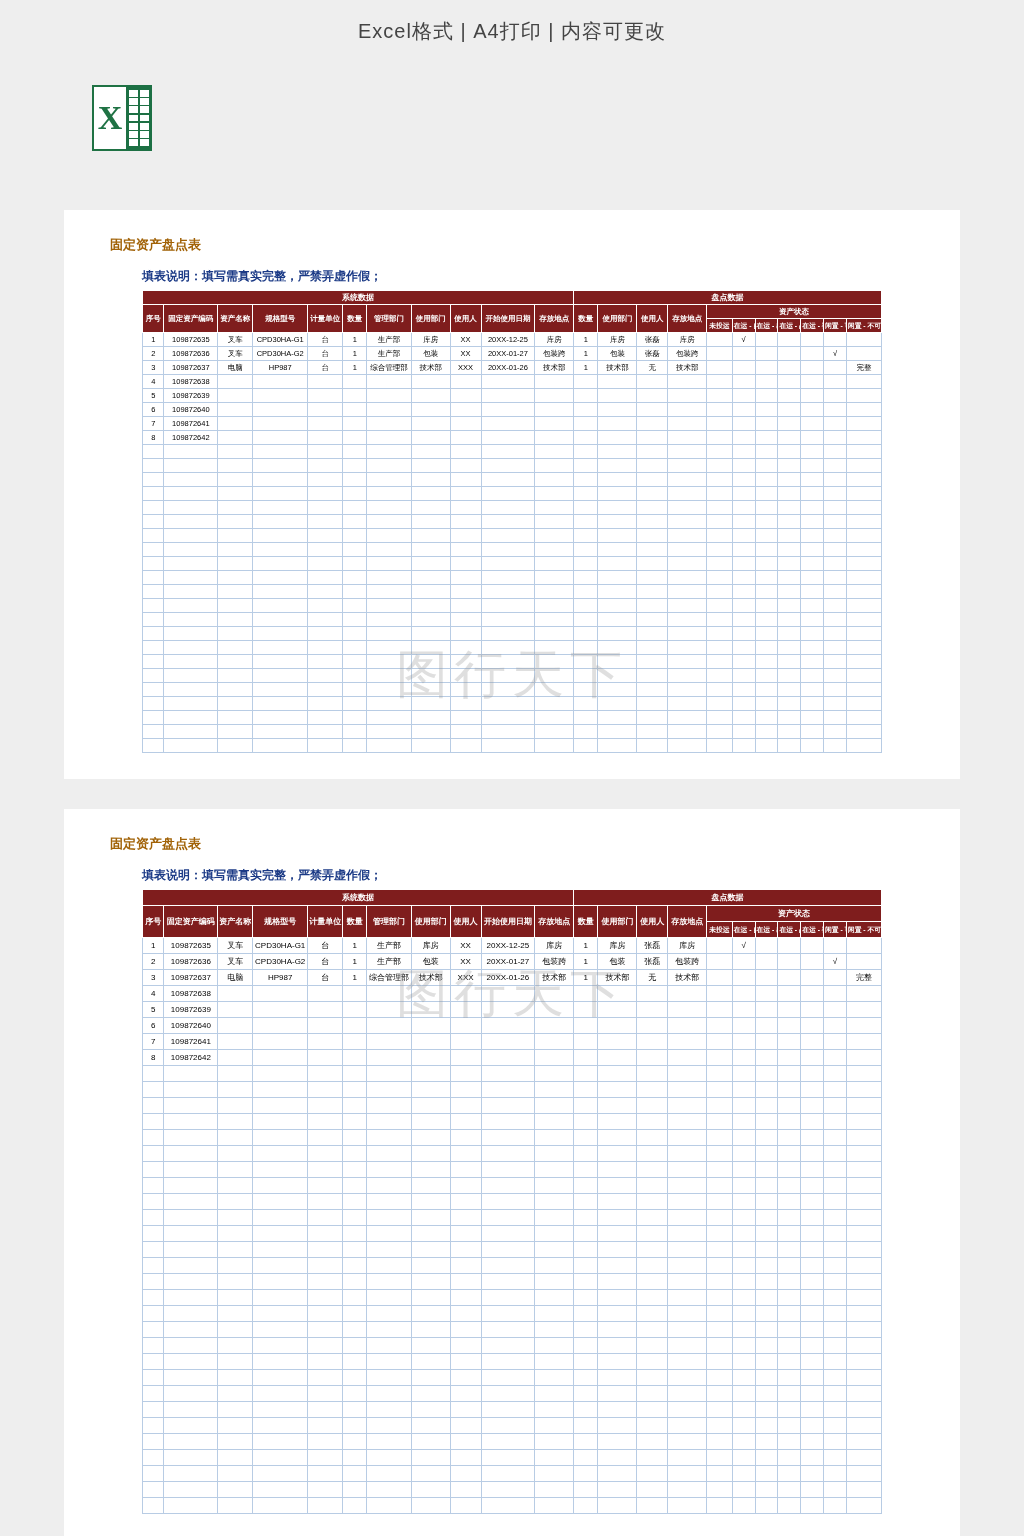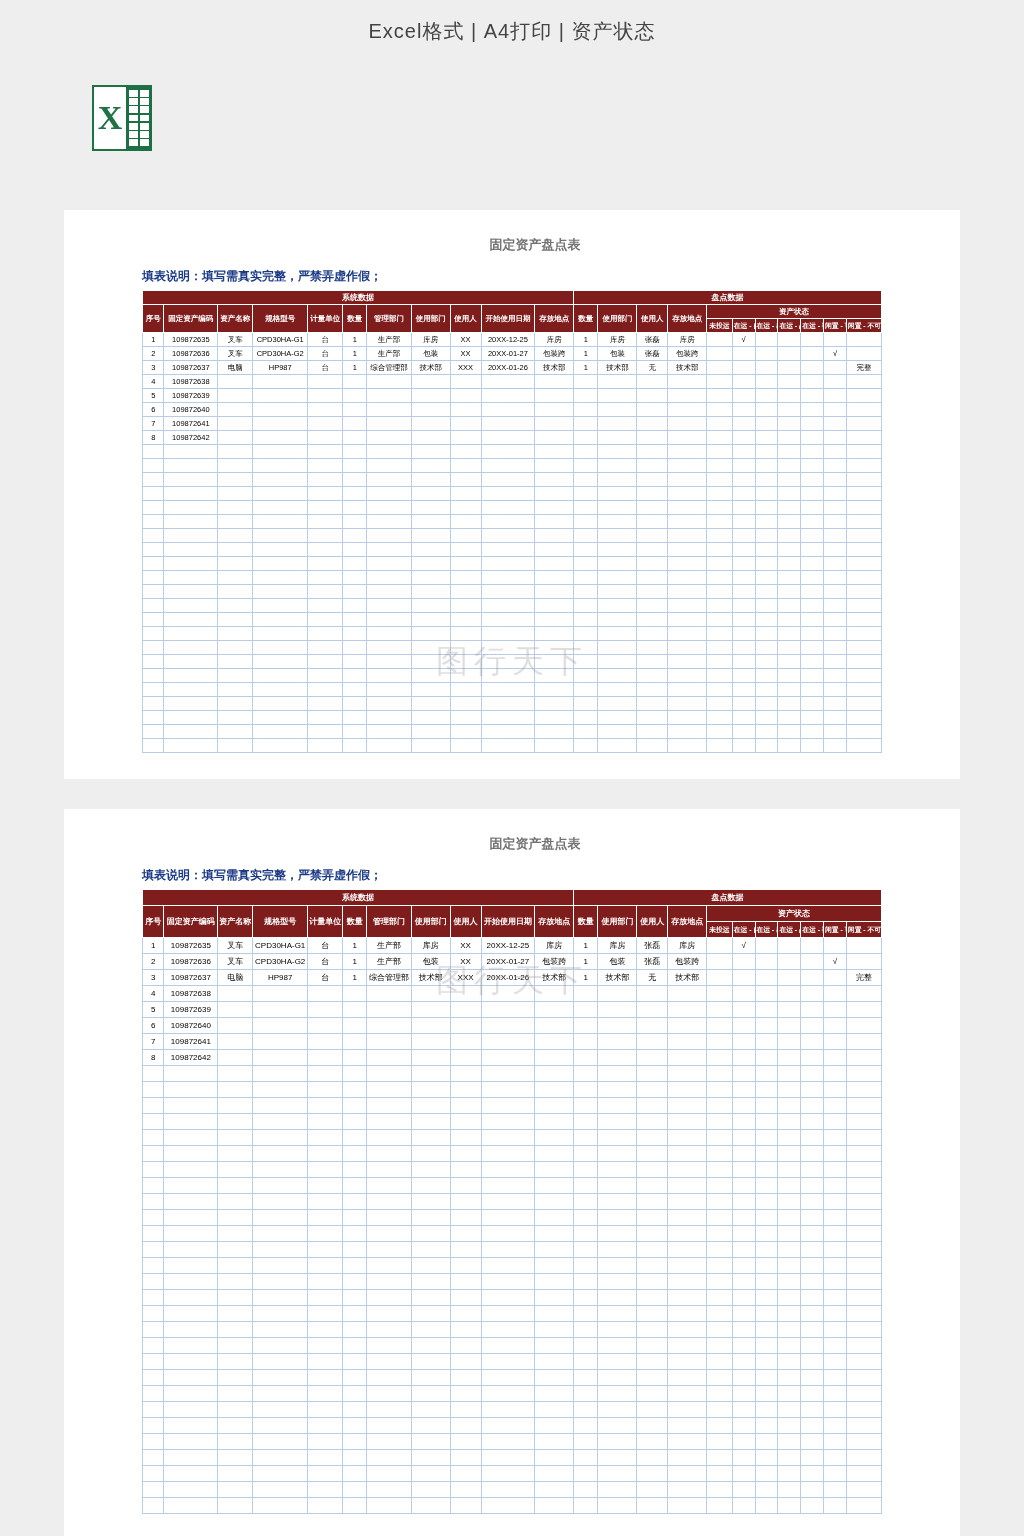--- a/index.html
+++ b/index.html
@@ -83,24 +83,23 @@
   
   .sheet {
     position: relative;
     width: 896px;
     margin: 0 auto 30px auto;
     background: #ffffff;
     padding: 26px 0 26px 0;
     box-sizing: border-box;
   }
   .sheet-title {
-    text-align: center;
     font-size: 13px;
     font-weight: bold;
-    color: #737373;
+    color: #a16207;
     margin-bottom: 14px;
     padding-left: 46px;
   }
   .sheet-note {
     font-size: 12px;
     color: #1b3a86;
     font-weight: bold;
     margin: 0 0 5px 78px;
   }
   .table-wrap {
@@ -151,21 +150,21 @@
   .sheet.second table.inv { font-size: 8px; }
   .sheet.second table.inv td, .sheet.second table.inv th { height: 15px; }
   .sheet.second .col-head th { height: 28px; }
 
   
   .watermark {
     position: absolute;
     left: 50%;
     top: 430px;
     transform: translateX(-50%);
-    font-size: 32px;
+    font-size: 52px;
     color: rgba(150,150,150,0.30);
     font-family: Liberation Sans, sans-serif;
     letter-spacing: 6px;
     pointer-events: none;
     white-space: nowrap;
   }
   .sheet.second .watermark { top: 150px; }
 </style>
 </head>
 <body>
@@ -186,21 +185,21 @@
           <i></i>
           <i></i>
           <i></i>
           <i></i>
           <i></i>
           <i></i>
           <i></i>
       </div>
     </div>
   </div>
-  <div class="header-sub">Excel格式 | A4打印 | 资产状态</div>
+  <div class="header-sub">Excel格式 | A4打印 | 内容可更改</div>
 </div>
 
 <div class="sheet first">
   <div class="watermark">图行天下</div>
   <div class="sheet-title">固定资产盘点表</div>
   <div class="sheet-note">填表说明：填写需真实完整，严禁弄虚作假；</div>
   <div class="table-wrap">
     <table class="inv">
       <colgroup>
         <col style="width:3.2%">

